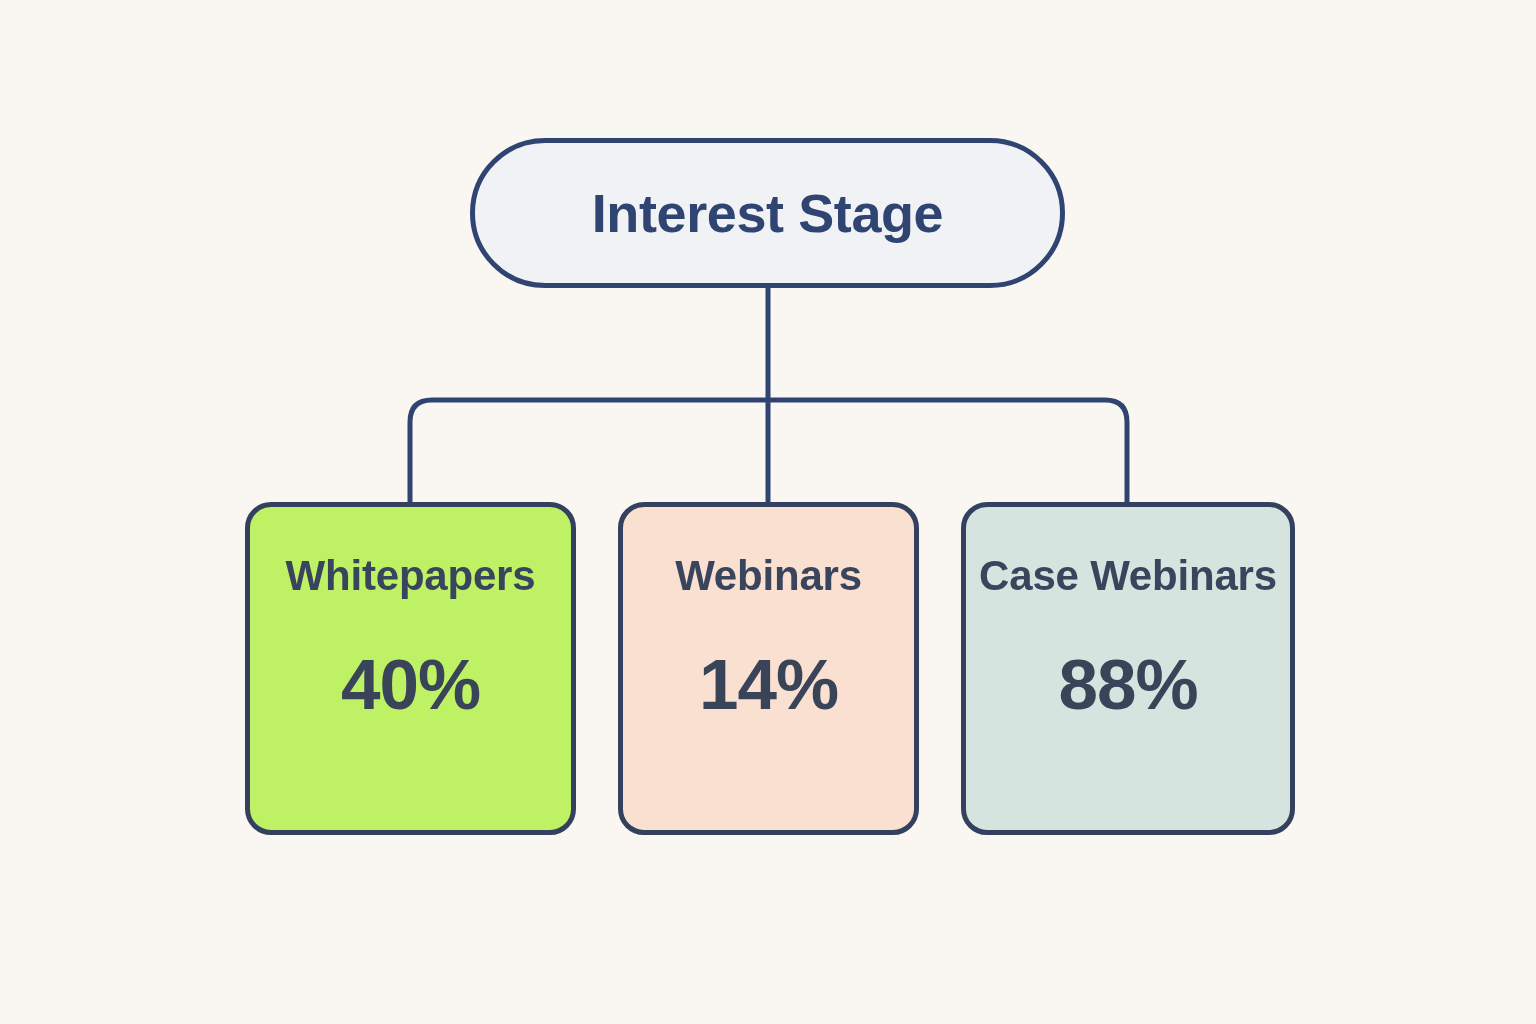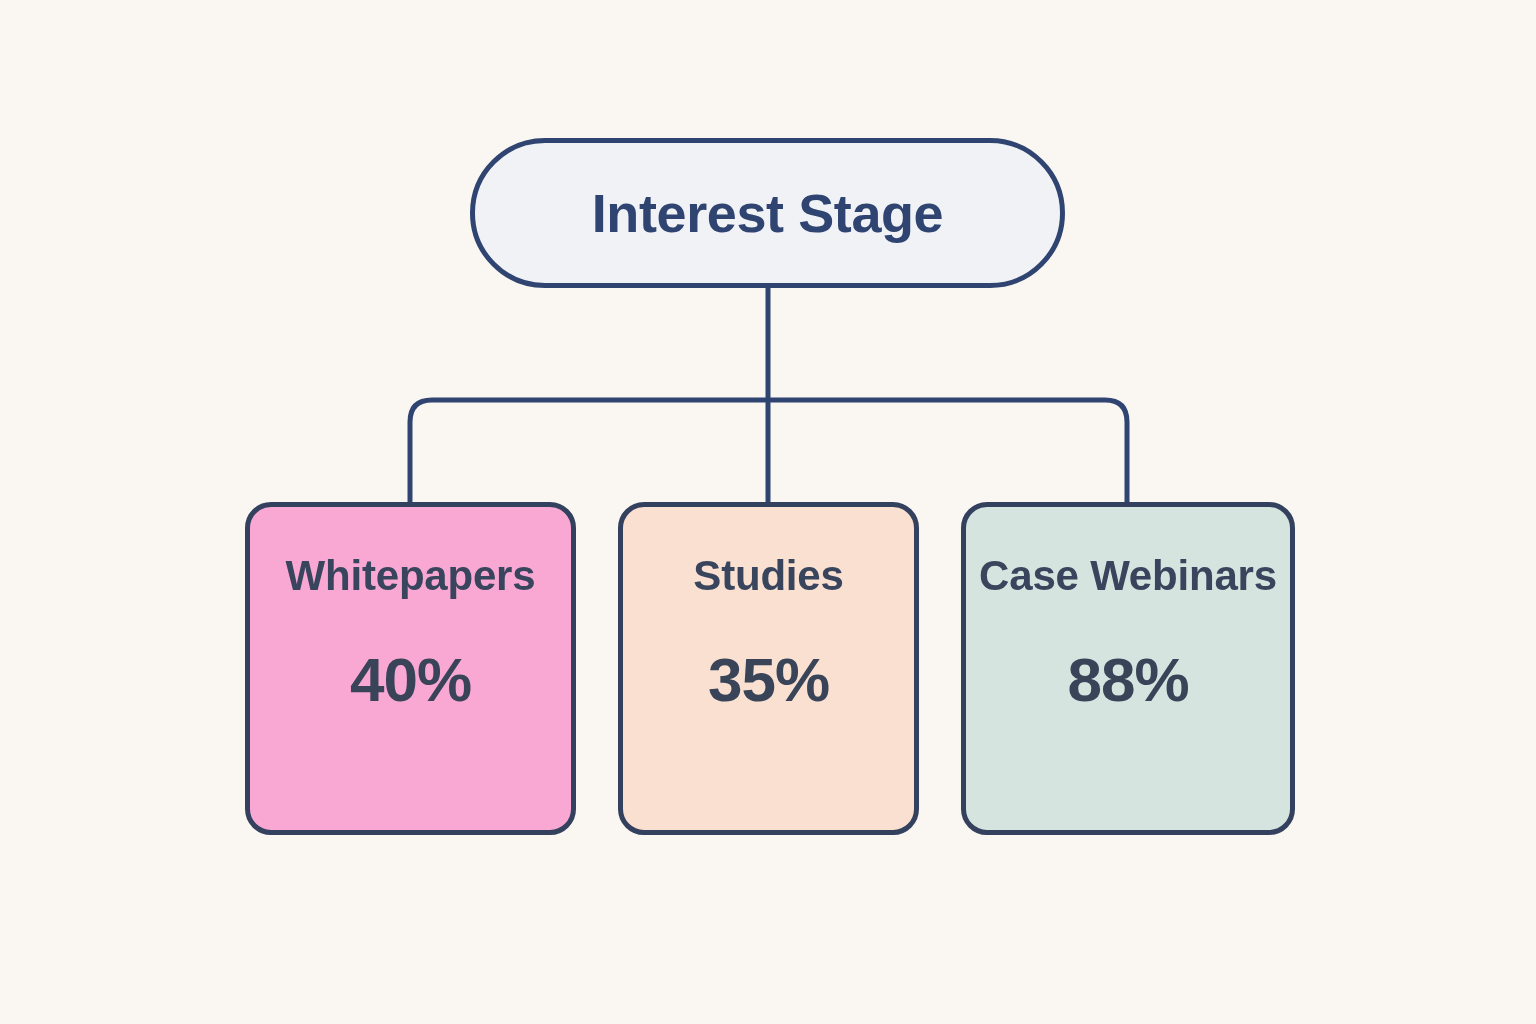--- a/index.html
+++ b/index.html
@@ -72,21 +72,21 @@
   .card-label {
     font-size: 42px;
     font-weight: 600;
     color: #39455C;
     line-height: 1;
     white-space: nowrap;
     margin-top: 48px;
     letter-spacing: -0.2px;
   }
   .card-value {
-    font-size: 62px;
+    font-size: 71px;
     font-weight: 700;
     color: #3A4458;
     line-height: 1;
     white-space: nowrap;
     margin-top: 52px;
     letter-spacing: -1px;
   }
 
   #card-0 { left: 245px; width: 331px; }
   #card-1 { left: 618px; width: 301px; }
@@ -103,28 +103,28 @@
 
     <path d="M 410 502 L 410 422 Q 410 400 432 400 L 1105 400 Q 1127 400 1127 422 L 1127 502" fill="none" stroke="#2F4470" stroke-width="5" stroke-linecap="butt"></path>
 
     <path d="M 768 400 L 768 502" fill="none" stroke="#2F4470" stroke-width="5" stroke-linecap="butt"></path>
   </svg>
 
   <div id="root-node">
     <span id="root-label">Interest Stage</span>
   </div>
 
-  <div id="card-0" class="card" style="background:#f9a8d4">
+  <div id="card-0" class="card" style="background:#bef264">
     <span class="card-label">Whitepapers</span>
     <span class="card-value">40%</span>
   </div>
 
   <div id="card-1" class="card" style="background:#FAE0D0">
-    <span class="card-label">Studies</span>
-    <span class="card-value">35%</span>
+    <span class="card-label">Webinars</span>
+    <span class="card-value">14%</span>
   </div>
 
   <div id="card-2" class="card" style="background:#D5E4DF">
     <span class="card-label">Case Webinars</span>
     <span class="card-value">88%</span>
   </div>
 
 </div>
 
 </body></html>

